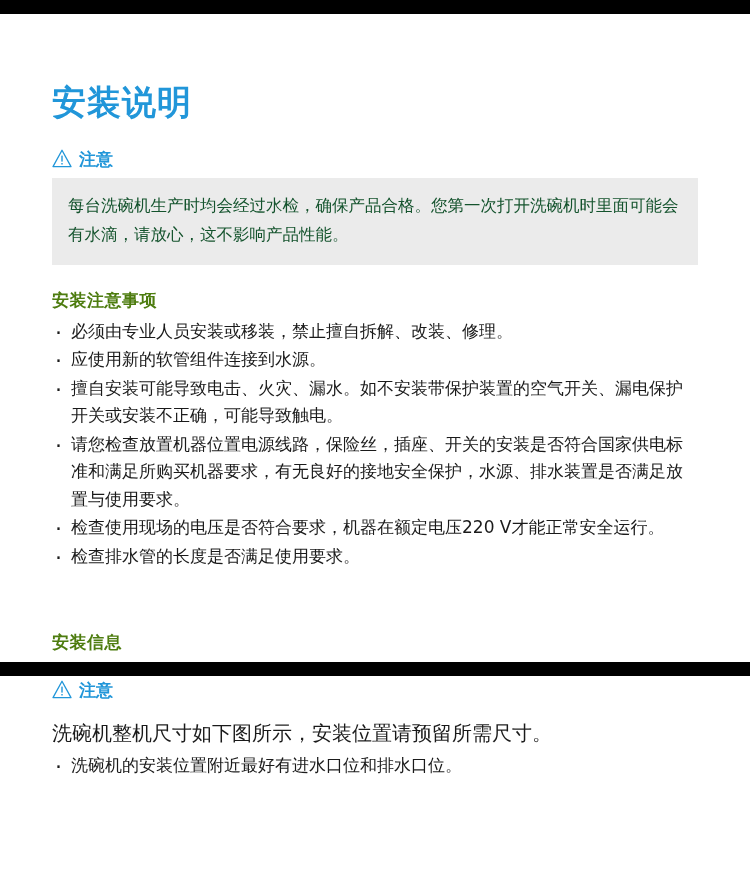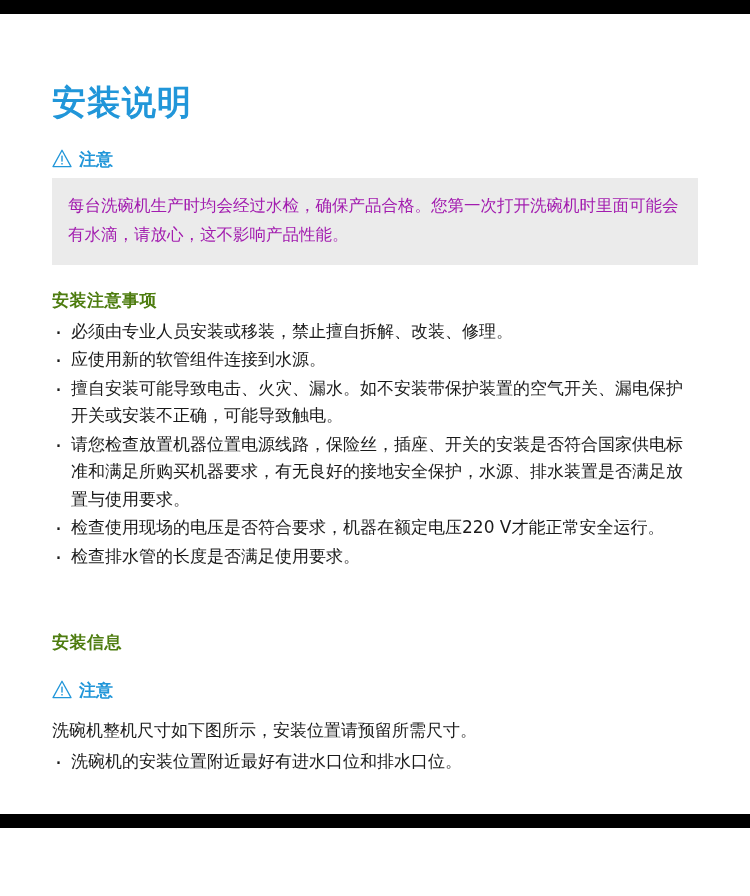--- a/index.html
+++ b/index.html
@@ -10,21 +10,21 @@
     width: 750px;
     height: 896px;
     background: #ffffff;
     font-family: "DejaVu Sans", "Liberation Sans", sans-serif;
     color: #1a1a1a;
     overflow: hidden;
   }
   .page {
     position: relative;
     width: 750px;
-    height: 828px;
+    height: 676px;
     box-sizing: border-box;
     padding: 0 52px;
   }
   .topbar {
     position: absolute;
     left: 0;
     top: 0;
     width: 750px;
     height: 14px;
     background: #000000;
@@ -63,21 +63,21 @@
     font-size: 17px;
     font-weight: bold;
     color: #2196d9;
     line-height: 1;
   }
   .gray-box {
     background: #ebebeb;
     padding: 14px 16px 15px 16px;
     font-size: 16.5px;
     line-height: 1.75;
-    color: #a21caf;
+    color: #14532d;
     box-sizing: border-box;
   }
   .section-heading {
     font-size: 17px;
     font-weight: bold;
     color: #4d7c0f;
     margin: 24px 0 6px 0;
     letter-spacing: 0.5px;
   }
   ul.bullets {
@@ -97,21 +97,21 @@
     content: "·";
     position: absolute;
     left: 3px;
     top: -2px;
     font-size: 22px;
     line-height: 1.5;
     color: #1a1a1a;
   }
   .spacer-lg { height: 36px; }
   .para {
-    font-size: 17px;
+    font-size: 20px;
     line-height: 1.6;
     margin: 18px 0 3px 0;
     color: #1a1a1a;
   }
   .info-box {
     font-size: 16px;
     padding: 12px 16px 13px 16px;
   }
 </style>
 </head>

